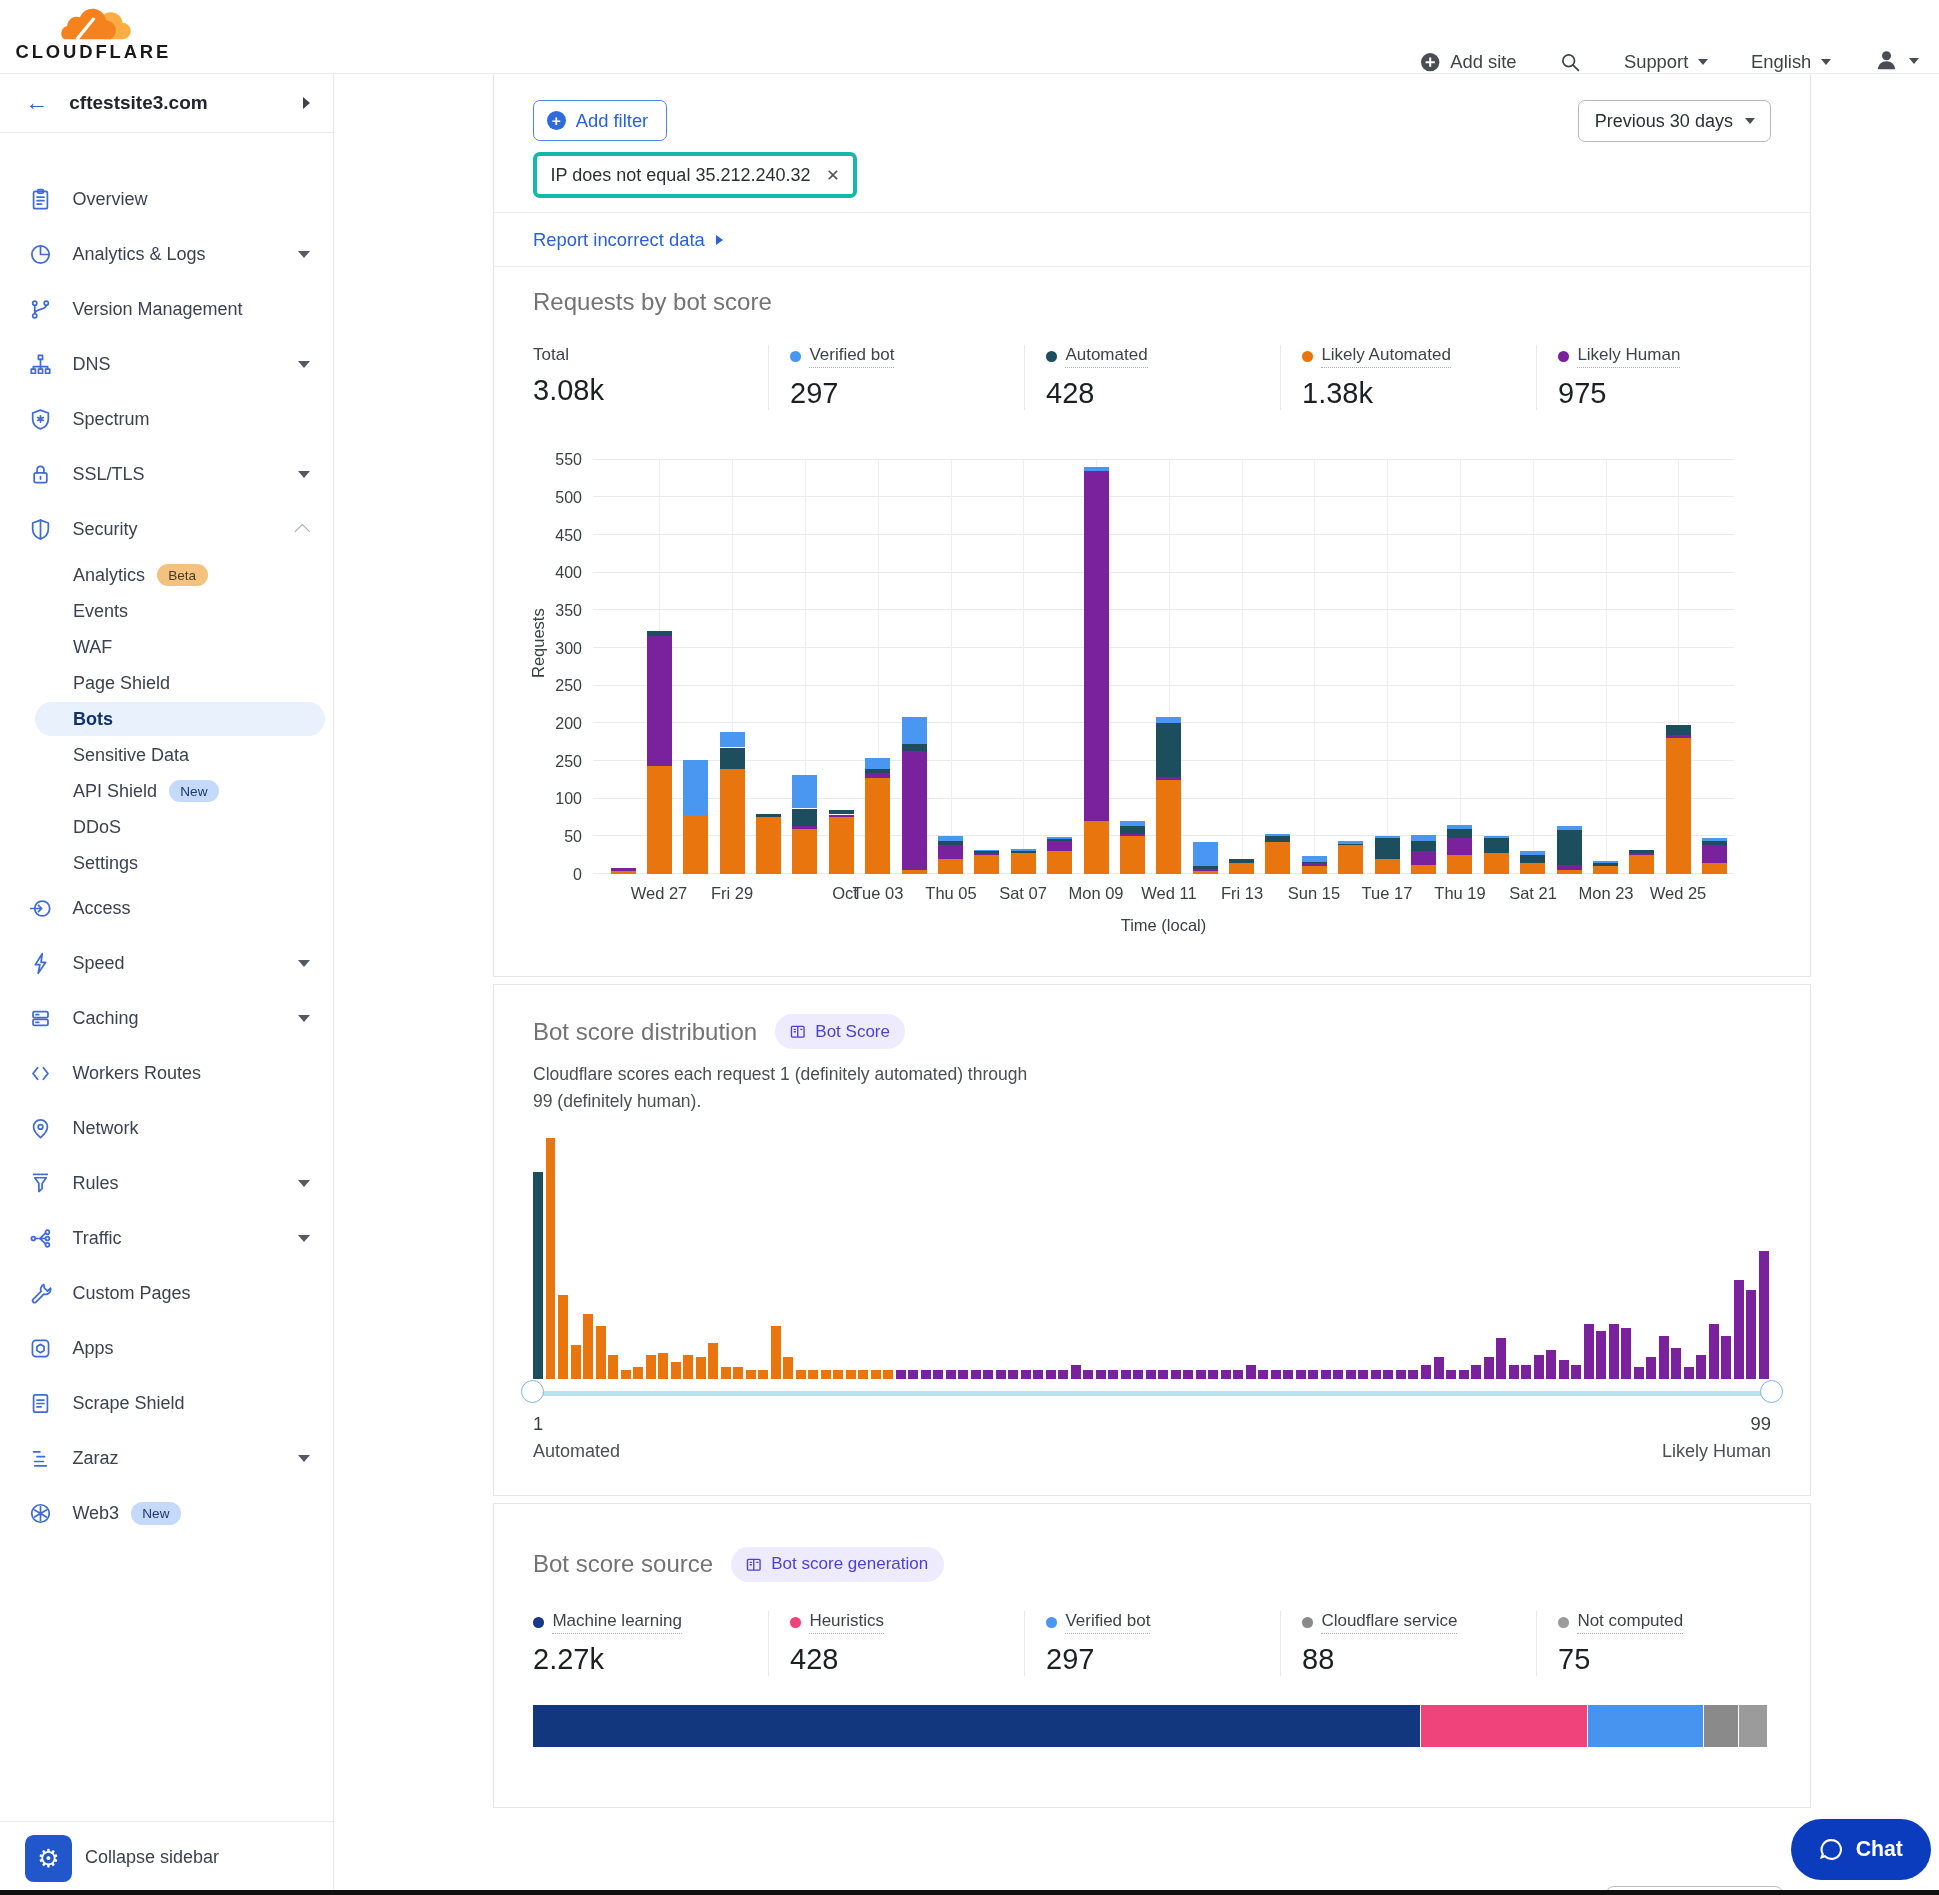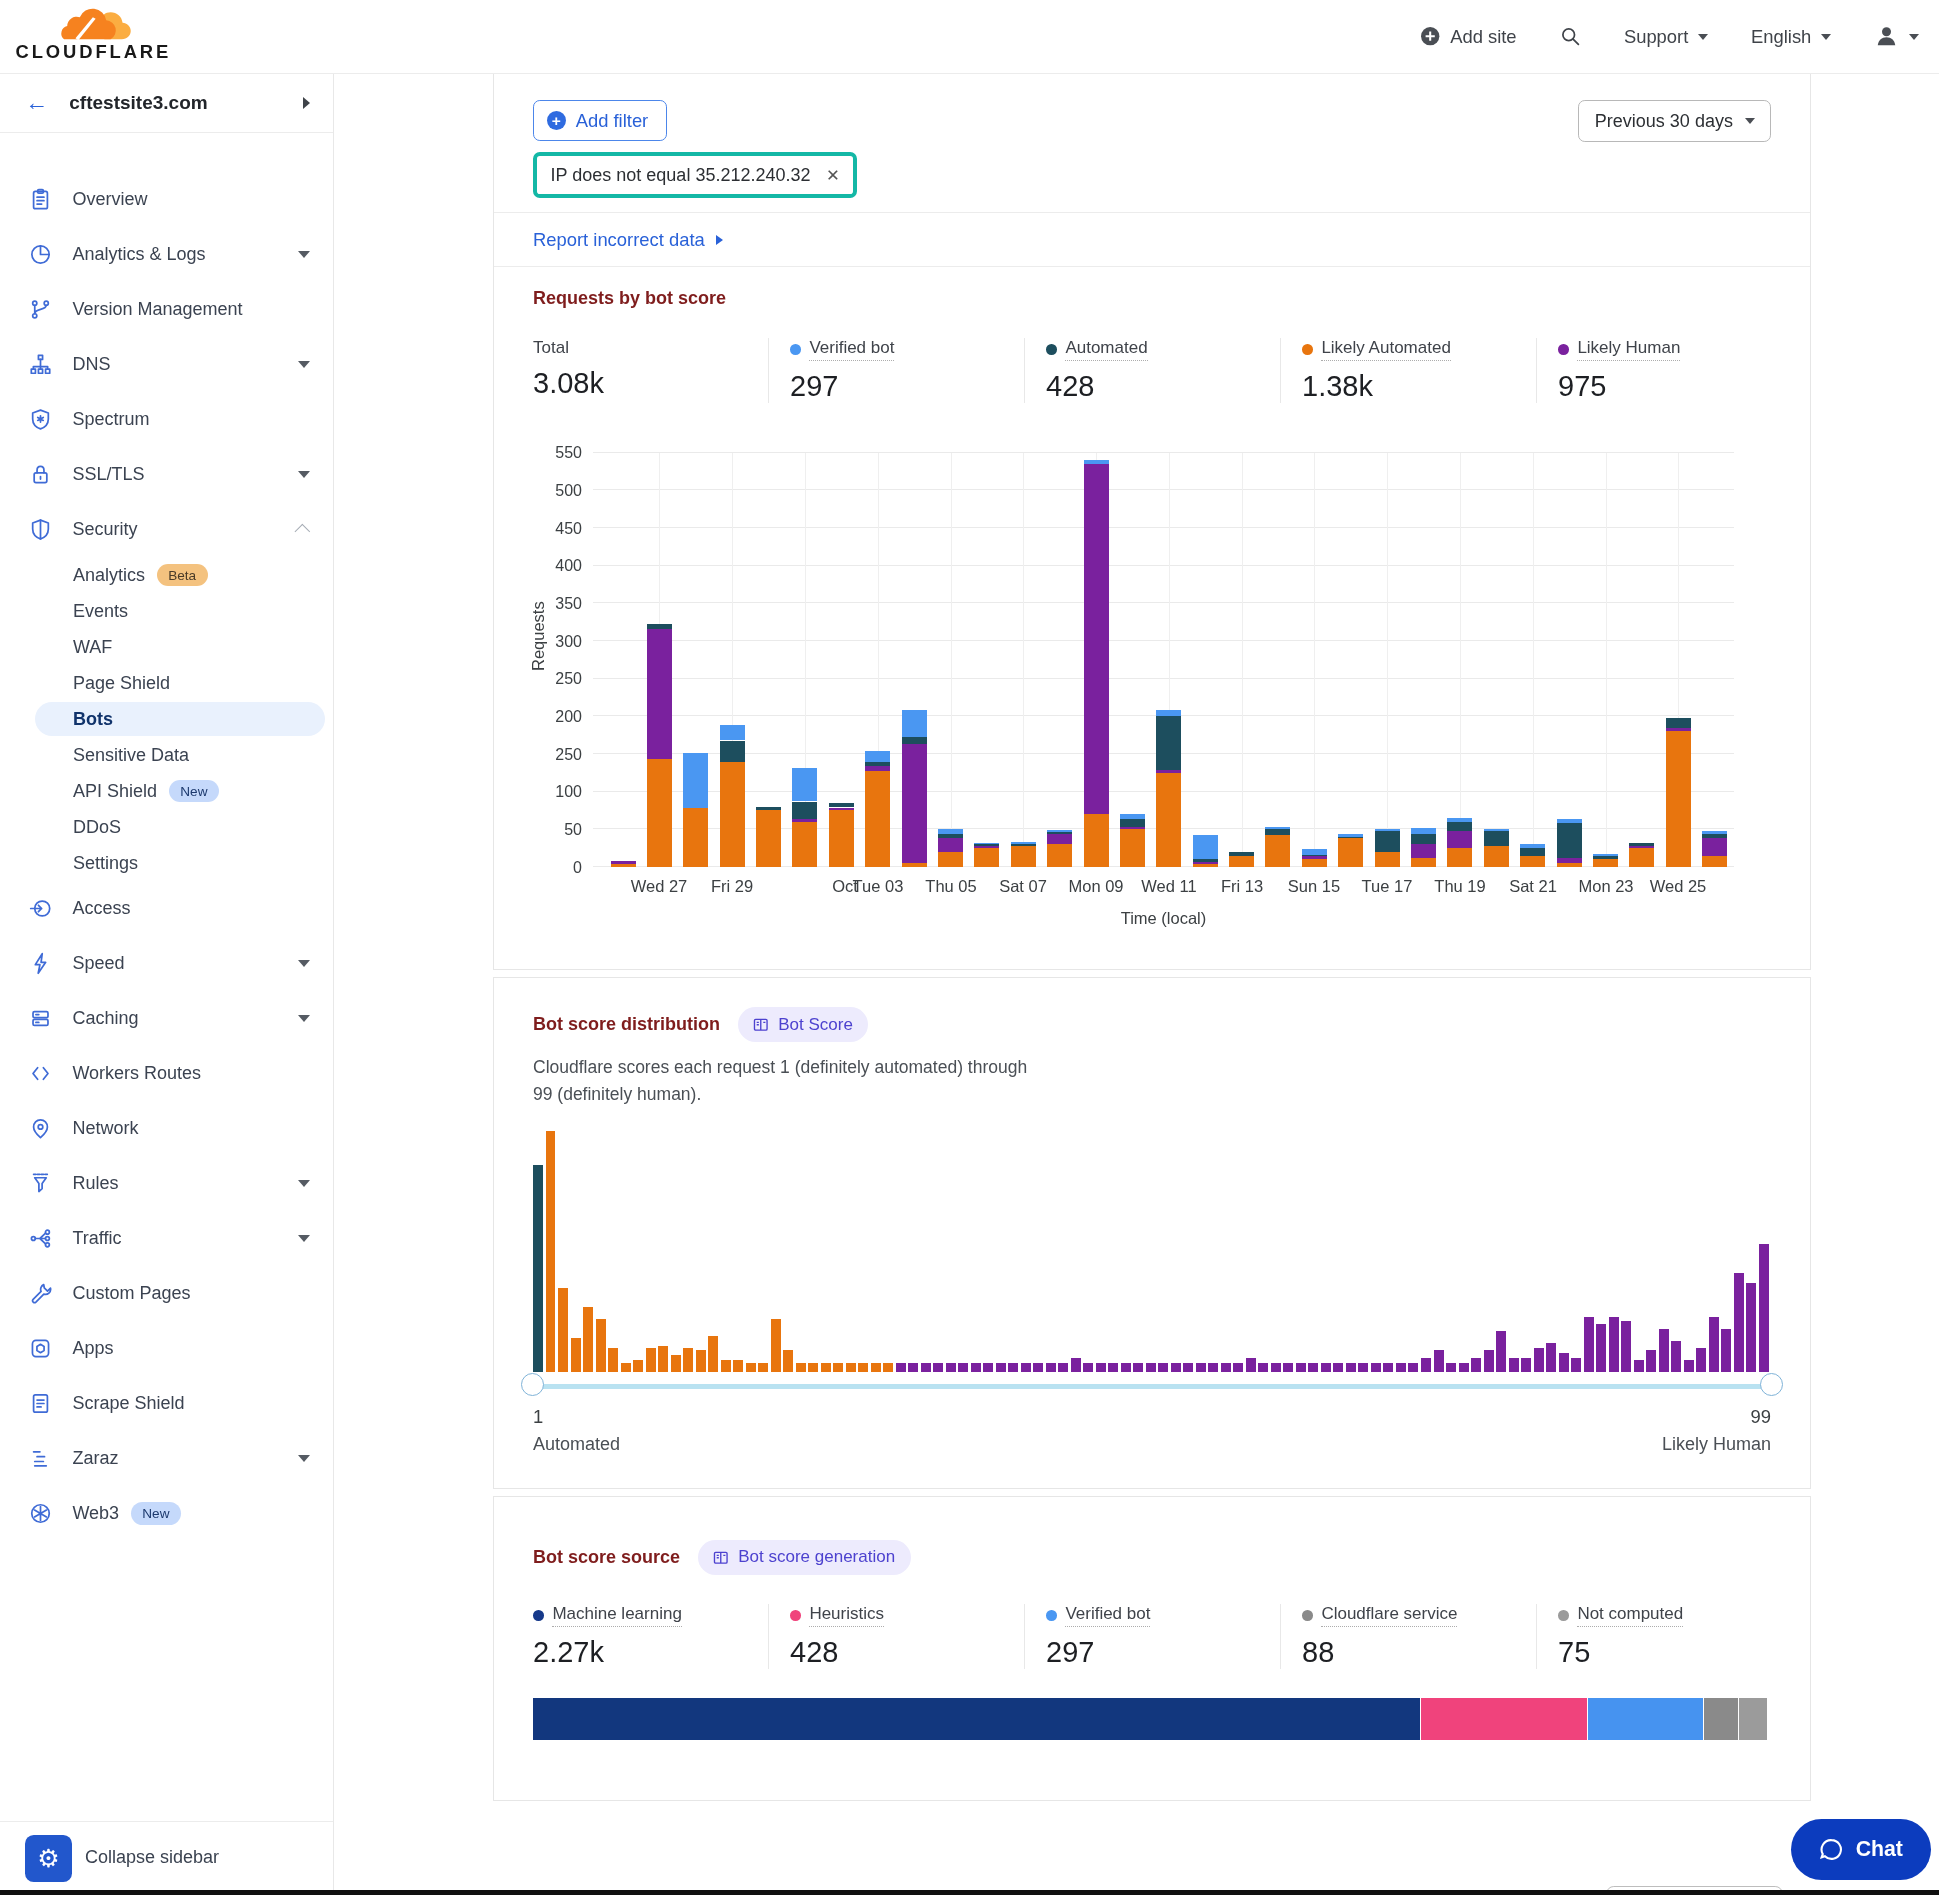--- a/index.html
+++ b/index.html
@@ -4,21 +4,21 @@
 <style>
   html,body{margin:0;padding:0;}
   body{width:1940px;height:1895px;position:relative;overflow:hidden;background:#fff;
        font-family:"Liberation Sans",sans-serif;color:#22252a;}
   
   .top-header{position:absolute;top:0;left:0;right:0;height:73px;background:#fff;
     border-bottom:1px solid #ececec;z-index:6;}
   .logo{position:absolute;left:15.5px;top:3.9px;width:155px;cursor:pointer;}
   .logo svg{display:block;margin:0 auto;}
   .logo-text{font-size:18.4px;font-weight:800;letter-spacing:2.9px;color:#191919;line-height:1;}
-  .header-right{position:absolute;right:21.3px;top:0;height:73px;display:flex;align-items:center;gap:43px;
+  .header-right{position:absolute;right:21.3px;top:0;height:73px;display:flex;align-items:flex-end;gap:43px;
     font-size:18.4px;color:#3f4349;}
   .hdr-item{display:flex;align-items:center;gap:9.7px;cursor:pointer;}
   .caret-down{width:0;height:0;border-left:5.8px solid transparent;border-right:5.8px solid transparent;
     border-top:6.8px solid #4a4e54;display:inline-block;}
   
   .sidebar{position:absolute;top:73px;left:0;width:333px;bottom:0;background:#fff;
     border-right:1px solid #e8e8e8;z-index:5;}
   .site-row{height:59px;border-bottom:1px solid #ececec;display:flex;align-items:center;padding:0 23px 0 25px;position:relative;}
   .back-arrow{color:#2961d8;font-size:23px;font-weight:700;margin-right:21.3px;cursor:pointer;}
   .site-name{font-size:19px;font-weight:700;color:#22252a;}
@@ -55,21 +55,21 @@
     align-items:center;justify-content:center;font-size:15.5px;font-weight:700;line-height:1;}
   .filter-chip{margin-top:10.7px;display:inline-flex;align-items:center;border:4px solid #14b8a6;border-radius:6.8px;
     padding:8.7px 13.6px;font-size:18px;color:#2c2f33;cursor:default;}
   .chip-x{margin-left:15.5px;color:#555;font-size:16.5px;cursor:pointer;}
   .range-btn{display:inline-flex;align-items:center;gap:11.6px;border:1px solid #b8b8b8;border-radius:6.8px;
     padding:9.7px 15.5px;font-size:18px;color:#2c2f33;background:#fff;cursor:pointer;}
   .report-section{padding:15.5px 39px;border-bottom:1px solid #ececec;}
   .report-link{color:#2961d8;font-size:18.4px;cursor:pointer;display:inline-flex;align-items:center;gap:11.6px;}
   .report-arrow{width:0;height:0;border-top:5.8px solid transparent;border-bottom:5.8px solid transparent;border-left:7.8px solid #2961d8;}
   .section{padding:21.3px 39px 31px;}
-  .card-title{font-size:18px;font-weight:700;color:#7f1d1d;}
+  .card-title{font-size:24px;font-weight:400;color:#737373;}
   .card-desc{margin-top:11.6px;font-size:17.5px;color:#4a4f55;line-height:1.55;max-width:505px;}
   .title-row{display:flex;align-items:center;gap:17.5px;}
   .doc-badge{display:inline-flex;align-items:center;gap:8.7px;background:#edebfd;color:#4d42cf;
     font-size:17px;padding:7.8px 15.5px;border-radius:17.5px;cursor:pointer;}
   .doc-badge svg{width:16.5px;height:15.5px;fill:none;stroke:currentColor;stroke-width:1.4;}
   
   .stats-row{display:grid;grid-template-columns:repeat(5,256px);margin-top:29px;}
   .stat-col{padding-right:9.7px;}
   .stat-col + .stat-col{border-left:1px solid #e8e8e8;padding-left:21.3px;margin-left:-21.3px;}
   .stats-row .stat-col:nth-child(1){width:235px;}

